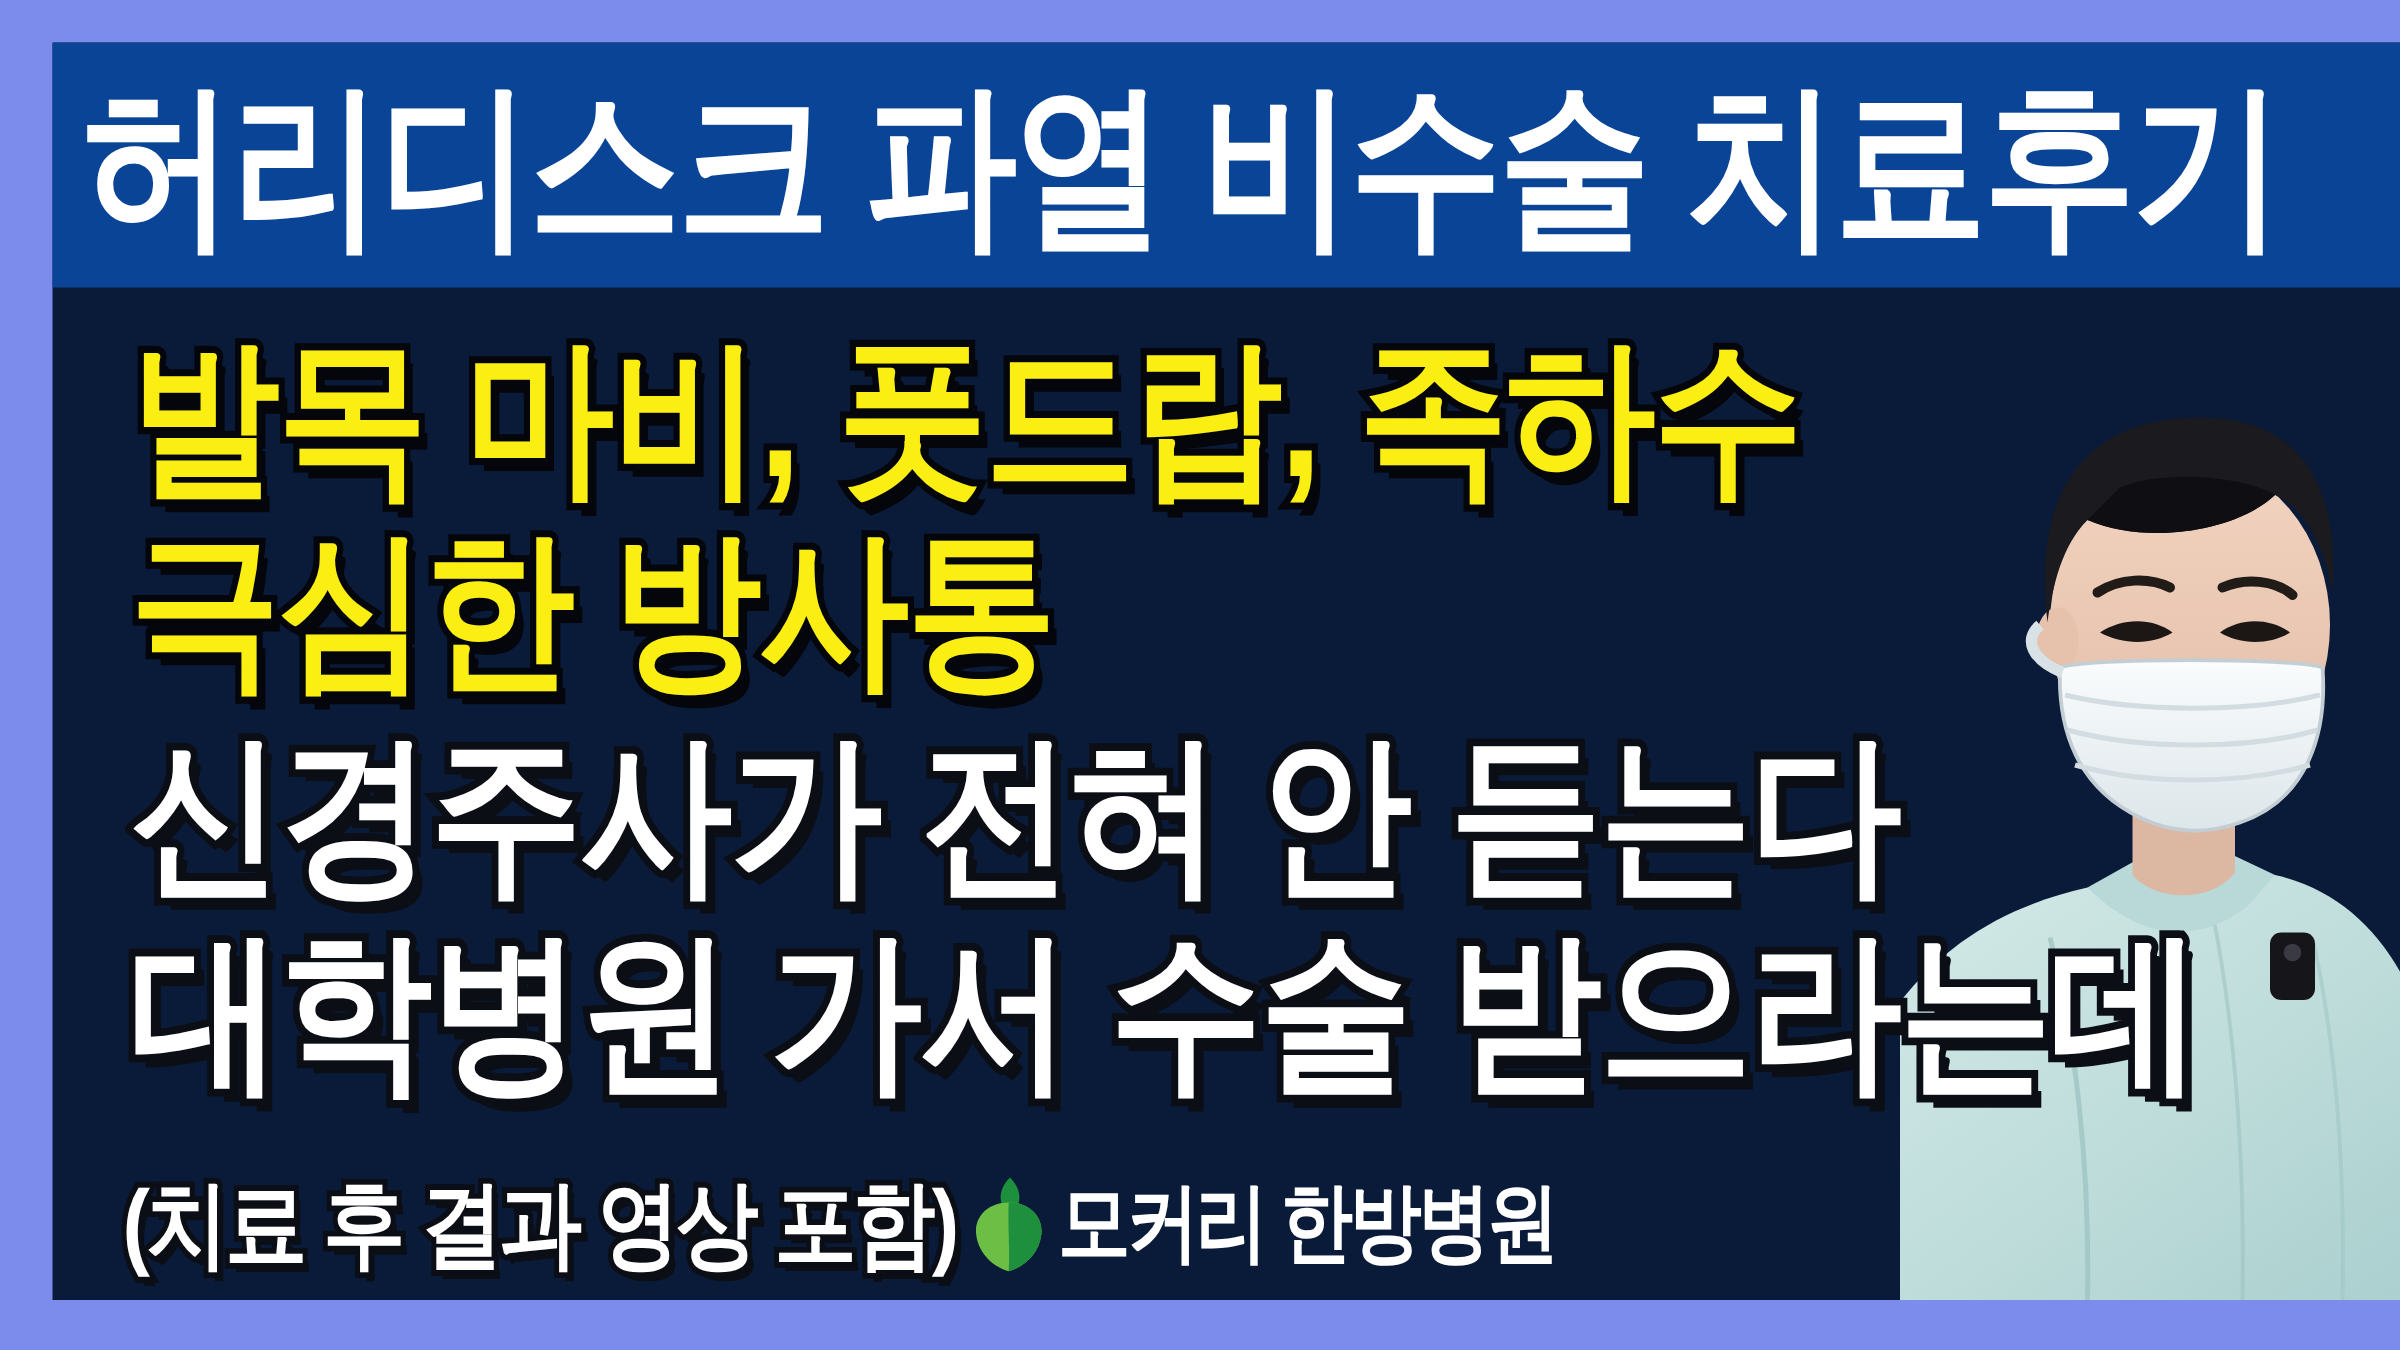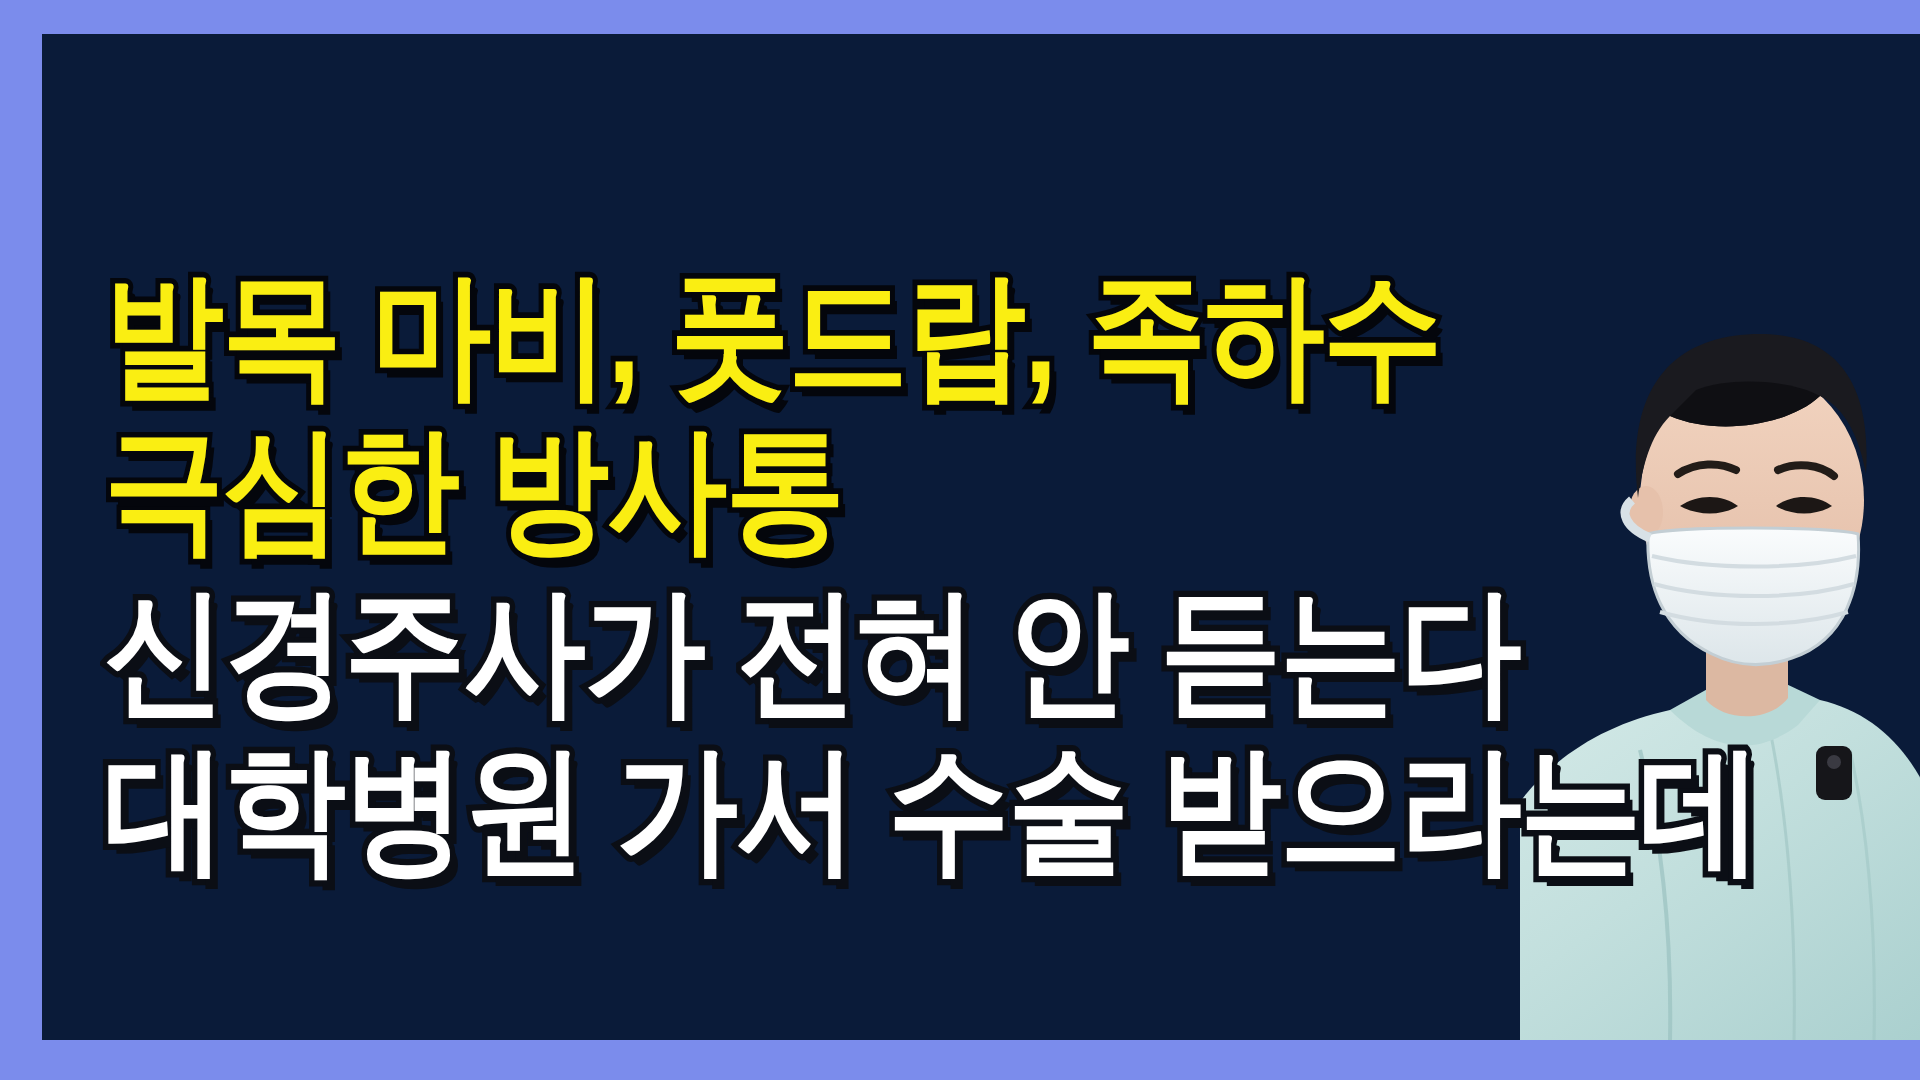--- a/index.html
+++ b/index.html
@@ -118,20 +118,23 @@
     transform:scaleY(1.2);
   }
 </style>
 </head>
 <body>
 
 <div id="thumbnail">
 
   <div class="panel">
 
+    <div class="header-band">
+      <div class="header-title">허리디스크 파열 비수술 치료후기</div>
+    </div>
 
     <div class="photo">
       <svg viewBox="0 0 400 810" preserveAspectRatio="xMidYMax meet">
         <defs>
           <linearGradient id="gownG" x1="0" y1="0" x2="1" y2="1">
             <stop offset="0%" stop-color="#D5EAE8"></stop>
             <stop offset="45%" stop-color="#C2DFDD"></stop>
             <stop offset="100%" stop-color="#A9CFCE"></stop>
           </linearGradient>
           <linearGradient id="skinG" x1="0" y1="0" x2="0" y2="1">
@@ -182,15 +185,27 @@
       </svg>
     </div>
 
     <div class="copy">
       <div class="line yellow l1">발목 마비, 풋드랍, 족하수</div>
       <div class="line yellow l2">극심한 방사통</div>
       <div class="line white  l3">신경주사가 전혀 안 듣는다</div>
       <div class="line white  l4">대학병원 가서 수술 받으라는데</div>
     </div>
 
+    <div class="bottom-row">
+      <div class="caption">(치료 후 결과 영상 포함)</div>
+
+      <div class="brand">
+        <svg class="brand-mark" viewBox="0 0 58 78">
+          <path d="M30 2 C40 12 40 24 30 32 C20 24 20 12 30 2 Z" fill="#1E8F3C"></path>
+          <path d="M29 22 C46 22 57 34 55 48 C53 64 40 74 29 77 C18 74 5 64 3 48 C1 34 12 22 29 22 Z" fill="#6CBE45"></path>
+          <path d="M29 22 C46 22 57 34 55 48 C53 64 40 74 29 77 C30 58 28 38 29 22 Z" fill="#1E8F3C"></path>
+        </svg>
+        <div class="brand-name">모커리 한방병원</div>
+      </div>
+    </div>
 
   </div>
 </div>
 
 </body></html>

